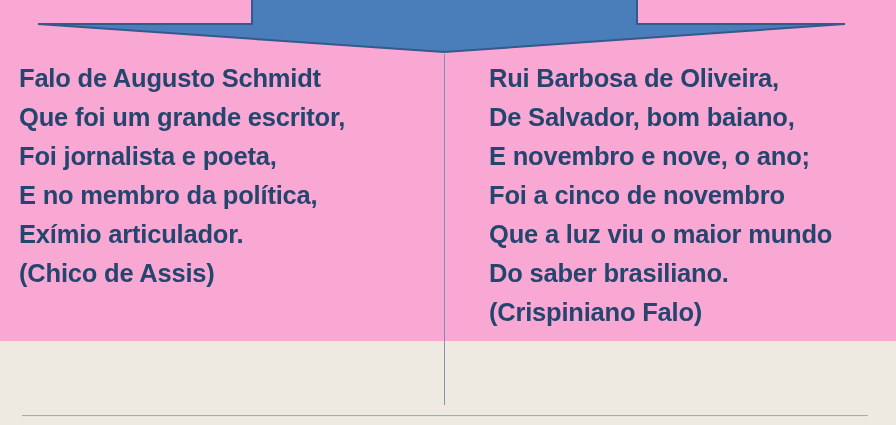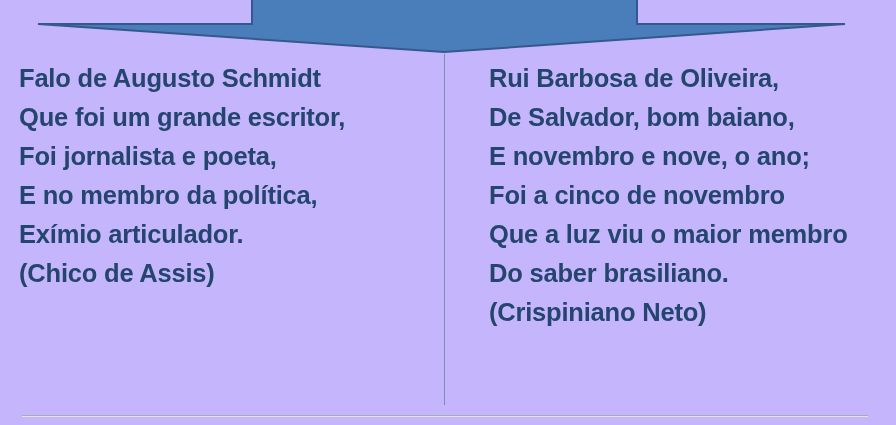--- a/index.html
+++ b/index.html
@@ -9,22 +9,22 @@
   body {
     width: 896px;
     height: 425px;
     background: #efeae1;
     font-family: "Liberation Sans", sans-serif;
     overflow: hidden;
   }
   #slide {
     position: relative;
     width: 896px;
-    height: 425px;
-    background: #c4b5fd;
+    height: 341px;
+    background: #f9a8d4;
   }
   
   #arrow-banner {
     position: absolute;
     left: 0;
     top: -2px;
     width: 896px;
     height: 60px;
   }
   
@@ -89,20 +89,20 @@
     <span class="verse-line">(Chico de Assis)</span>
   </div>
 
   <div id="column-divider"></div>
 
   <div class="verse-col" id="verse-right">
     <span class="verse-line">Rui Barbosa de Oliveira,</span>
     <span class="verse-line">De Salvador, bom baiano,</span>
     <span class="verse-line">E novembro e nove, o ano;</span>
     <span class="verse-line">Foi a cinco de novembro</span>
-    <span class="verse-line">Que a luz viu o maior membro</span>
+    <span class="verse-line">Que a luz viu o maior mundo</span>
     <span class="verse-line">Do saber brasiliano.</span>
-    <span class="verse-line">(Crispiniano Neto)</span>
+    <span class="verse-line">(Crispiniano Falo)</span>
   </div>
 
   <div id="bottom-rule"></div>
 
 </div>
 
 </body></html>

